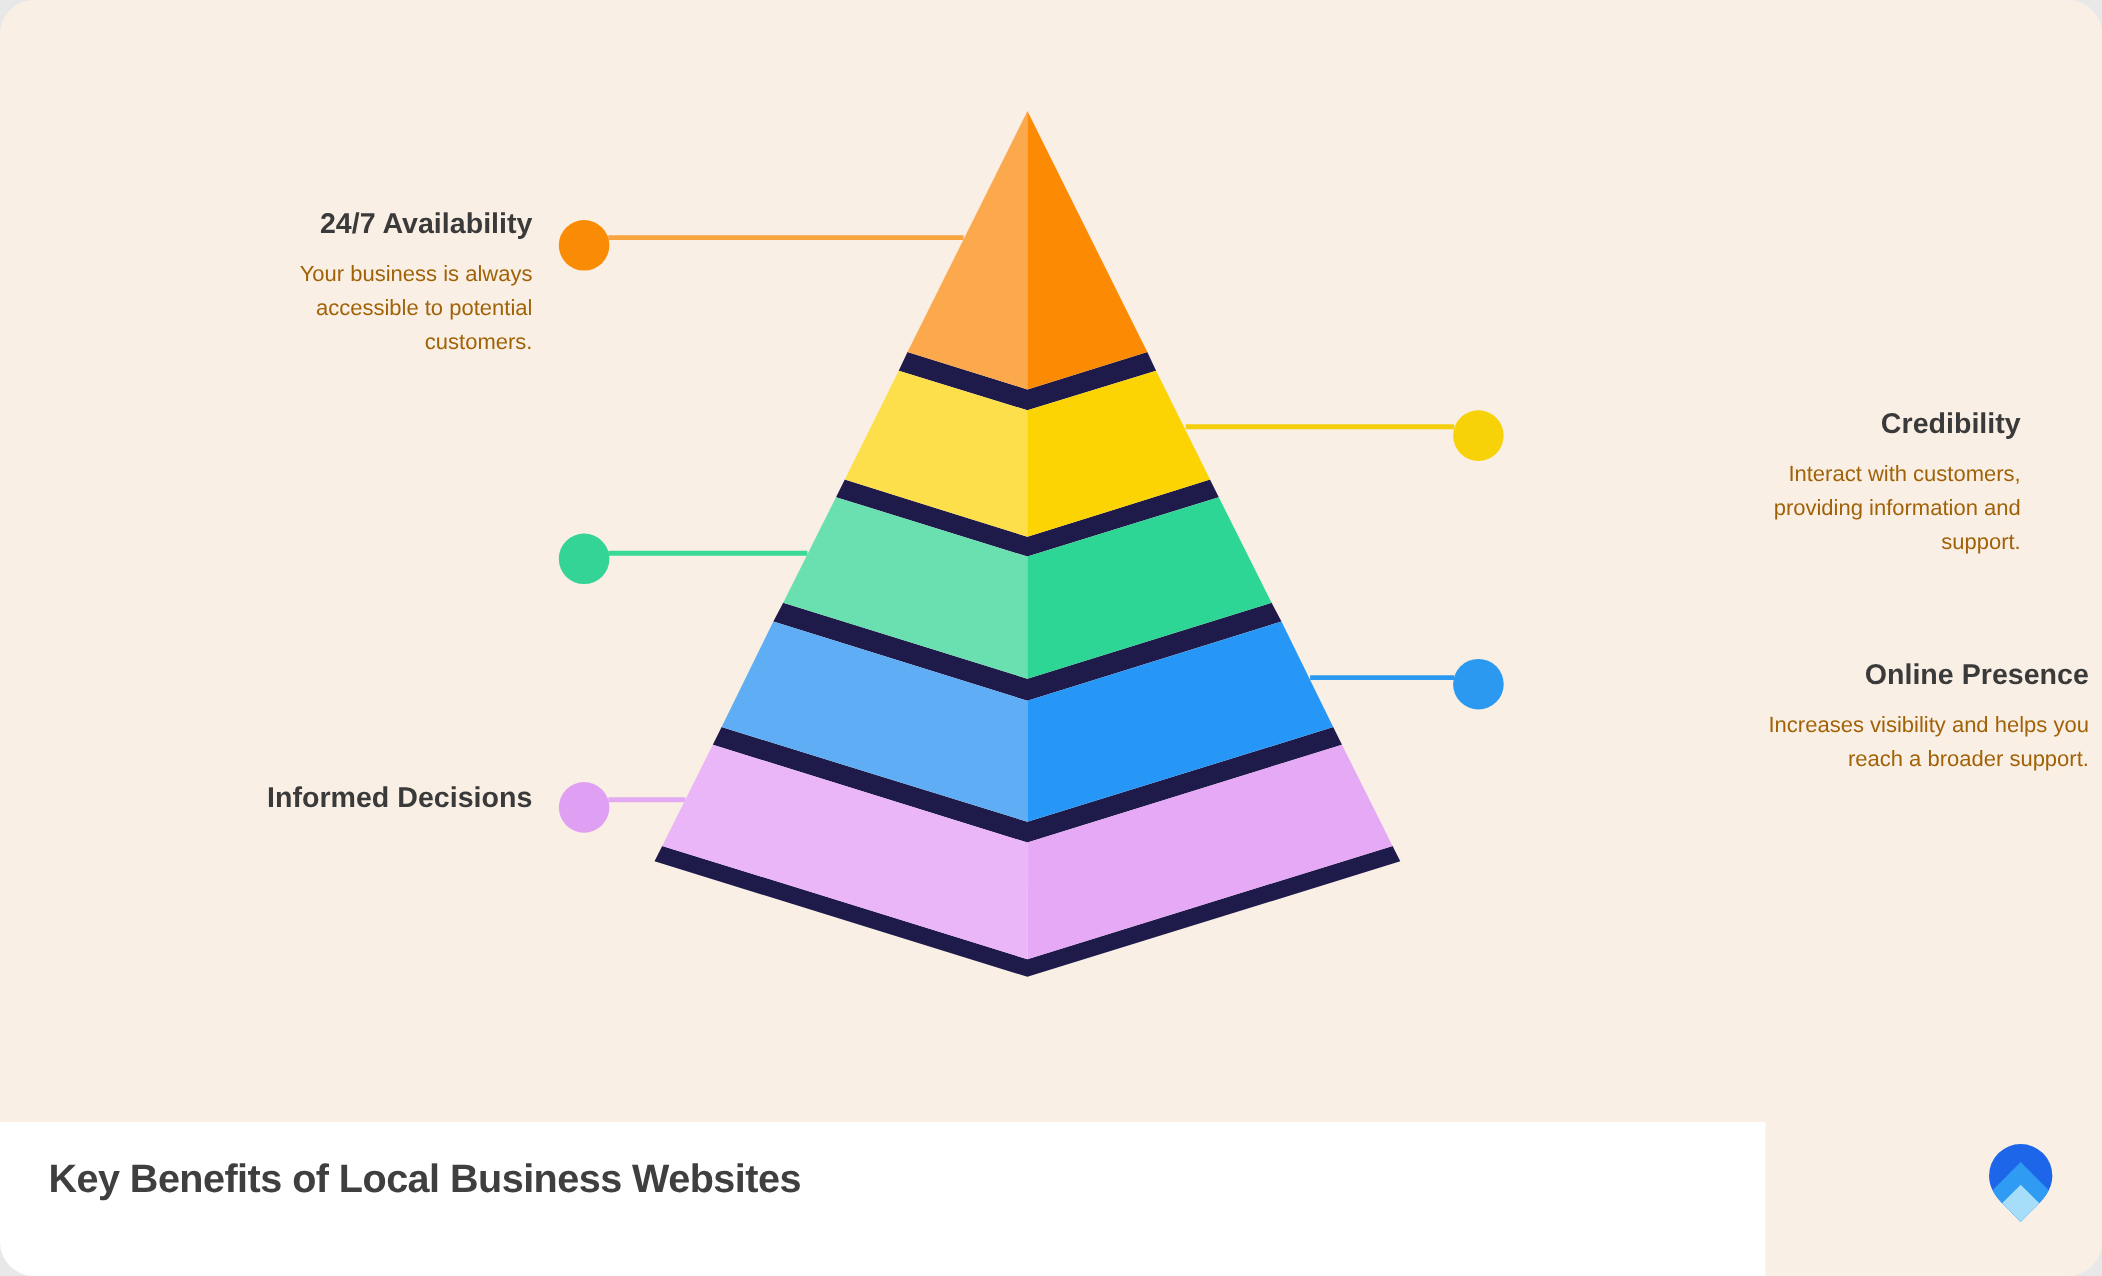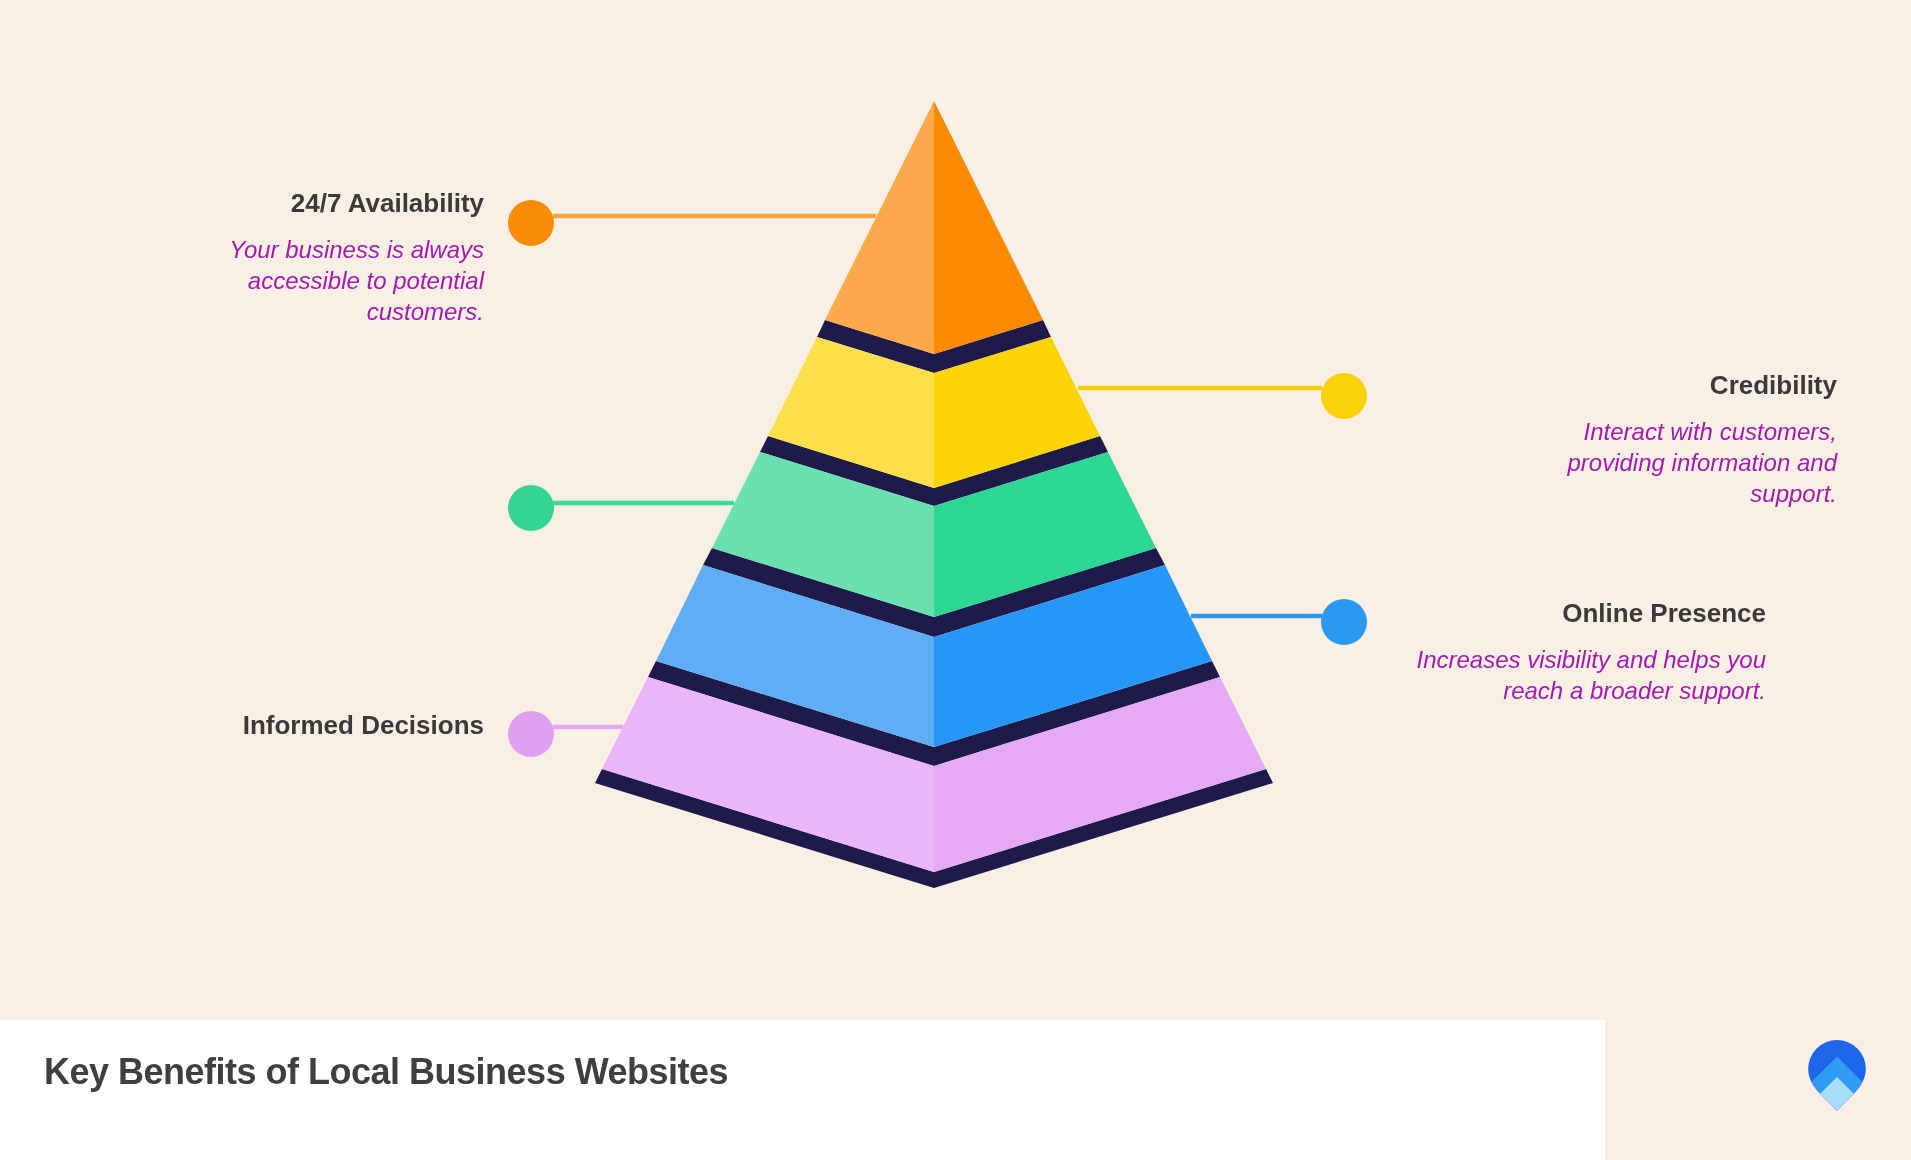--- a/index.html
+++ b/index.html
@@ -1,37 +1,36 @@
 <!DOCTYPE html>
 <html><head>
 <meta charset="utf-8">
 <style>
   html,body{margin:0;padding:0;background:#e8e8e8;}
   .canvas{
     position:relative;width:1911px;height:1160px;overflow:hidden;
-    background:#F9EFE5;font-family:"Liberation Sans",sans-serif;
+    background:#F9EFE5;font-family:"Liberation Sans",sans-serif;border-radius:31px;
   }
   .layer-svg{position:absolute;left:0;top:0;width:1911px;height:1160px;}
   .callout{position:absolute;}
   .callout.left{text-align:right;width:380px;}
   .callout.right{text-align:right;width:440px;}
   .callout h2{
     margin:0;font-size:26px;line-height:30px;font-weight:bold;color:#3A3A3A;
     letter-spacing:0;
   }
   .callout .desc{
-    margin:16px 0 0 0;font-size:24px;line-height:31px;color:#a21caf;
+    margin:16px 0 0 0;font-size:20px;line-height:31px;color:#a16207;
     white-space:pre-line;
-    font-style:italic;
   }
   .callout.gap-lg .desc{margin-top:24px;}
   #c1{left:104px;top:188px;}
   #c2{left:1397px;top:370px;}
   #c3{left:104px;top:478px;}
-  #c4{left:1326px;top:598px;}
+  #c4{left:1459px;top:598px;}
   #c5{left:104px;top:710px;}
   .footer{
     position:absolute;left:0;top:1020px;width:1605px;height:140px;background:#FFFFFF;
   }
   .footer-title{
     position:absolute;left:44px;top:30px;margin:0;
     font-size:36px;line-height:44px;font-weight:bold;color:#3F3F3F;letter-spacing:-0.5px;
   }
   .brand-block{
     position:absolute;right:118px;top:26px;text-align:right;

